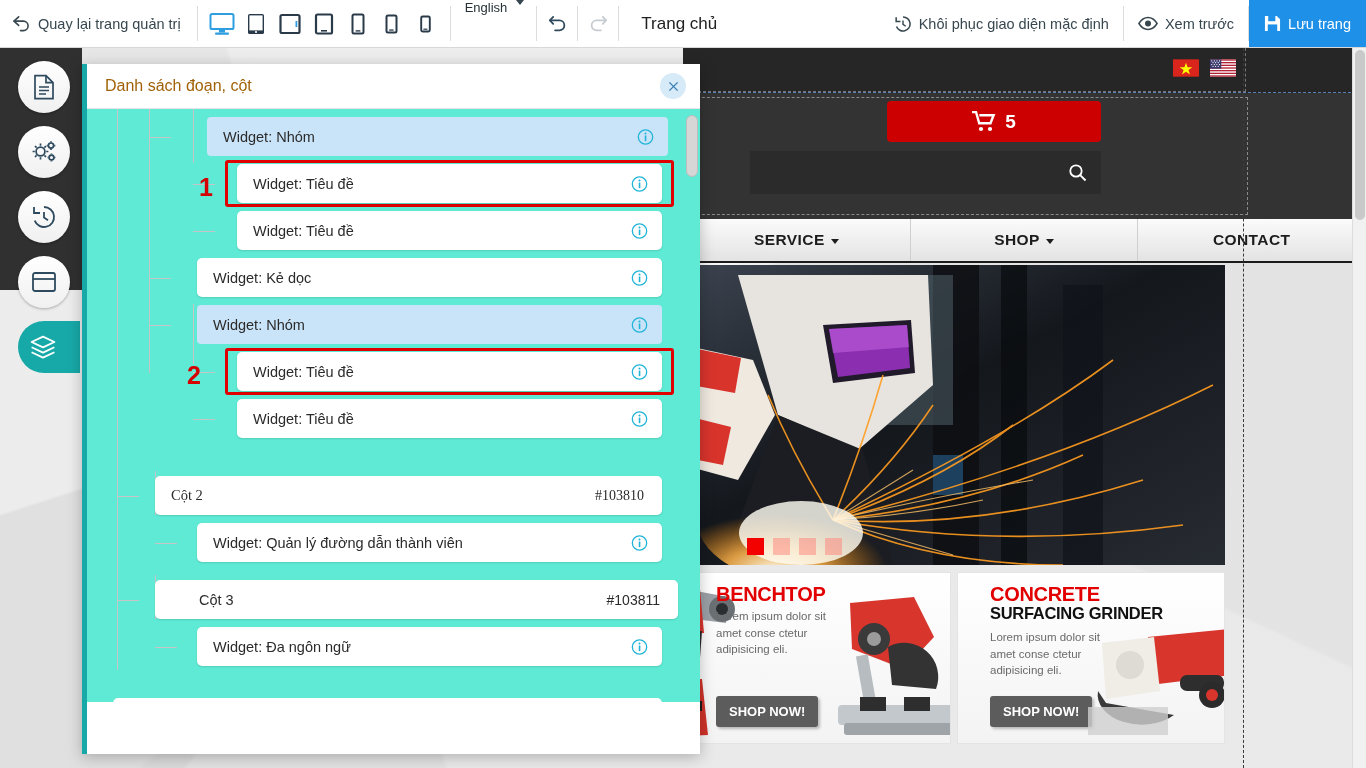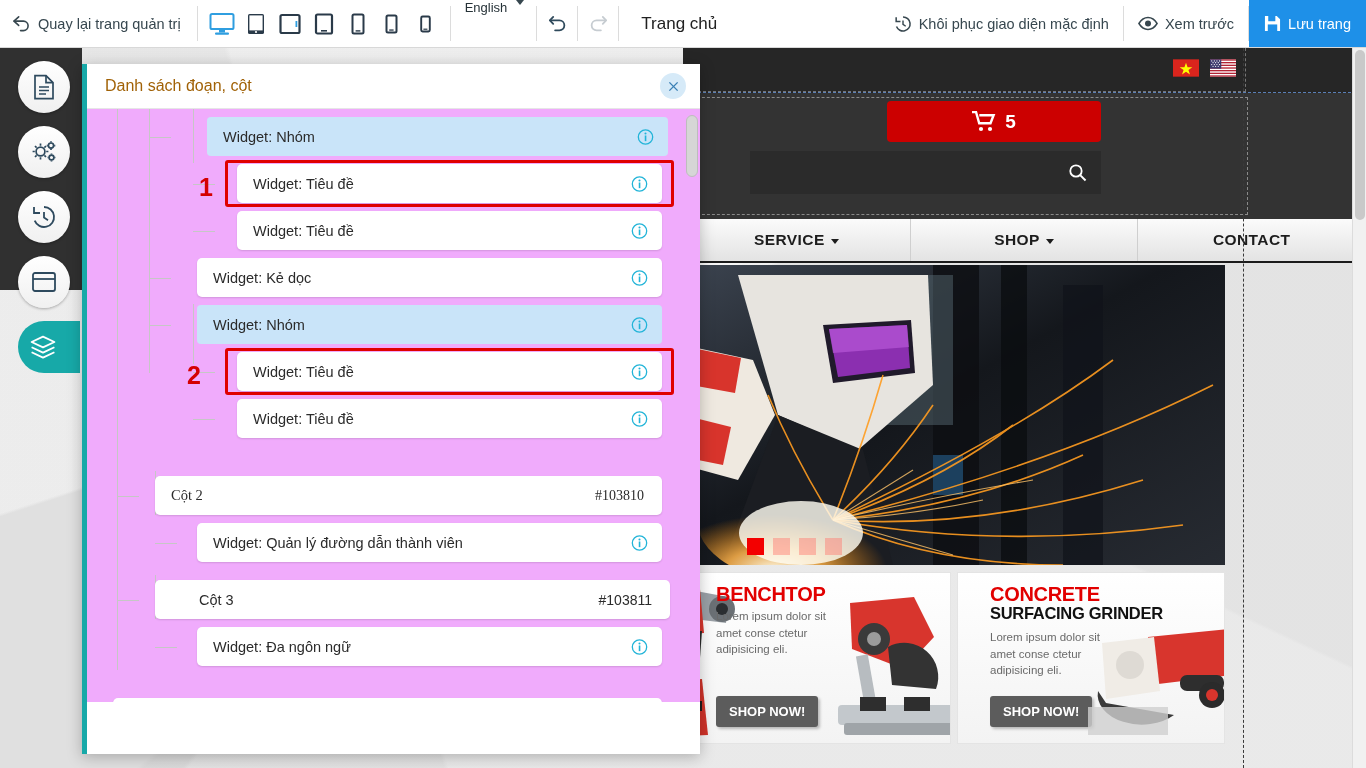--- a/index.html
+++ b/index.html
@@ -179,21 +179,21 @@
     position:relative;
   }
   #modal-title { font-size:16px; color:#a16207; }
   #modal-close {
     position:absolute; right:14px; top:9px; width:26px; height:26px;
     border-radius:50%; background:#d6eaf8; color:#3a7fb5;
     display:flex; align-items:center; justify-content:center;
     font-size:15px; cursor:pointer;
   }
   #modal-body {
-    flex:1; background:#f0abfc; position:relative; overflow:hidden;
+    flex:1; background:#5eead4; position:relative; overflow:hidden;
     border-top:1px solid #e6e6e6;
   }
   #tree { position:absolute; left:0; top:0; right:14px; bottom:0; padding: 4px 0 0 0; }
   #modal-scroll {
     position:absolute; right:2px; top:6px; width:12px; bottom:6px;
   }
   #modal-thumb {
     position:absolute; top:0; left:0; width:12px; height:62px;
     background:#d6d6d6; border:1px solid #bdbdbd; border-radius:6px;
   }
@@ -732,21 +732,21 @@
                 <rect x="8.2" y="7.4" width="1.7" height="6" fill="#22b4d8"></rect>
               </svg>
           </span>
         </div>
       </div>
 
       <div style="height:10px"></div>
 
       <div class="row">
         <div class="tline h" style="left:30px; top:24px; width:22px;"></div>
-        <div class="node" style="left:68px; right:16px;padding-left:44px;">
+        <div class="node" style="left:68px; right:8px;padding-left:44px;">
           <span>Cột 3</span>
           <span class="idtag">#103811</span>
         </div>
       </div>
 
       <div class="row">
         <div class="tline h" style="left:68px; top:24px; width:22px;"></div>
         <div class="node" style="left:110px; right:24px;">
           <span>Widget: Đa ngôn ngữ</span>
           <span class="info">

